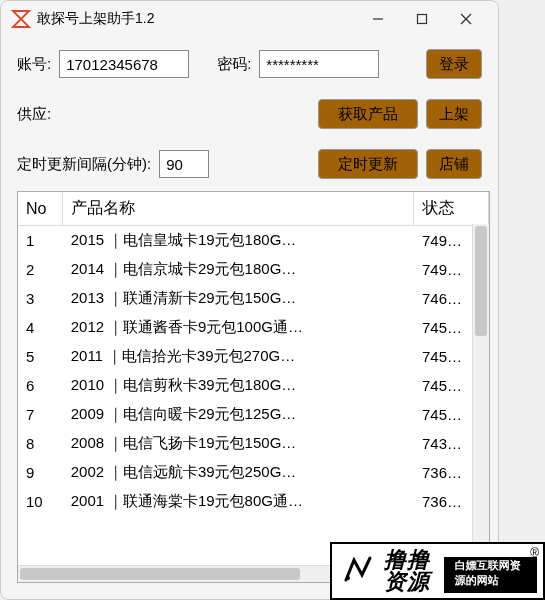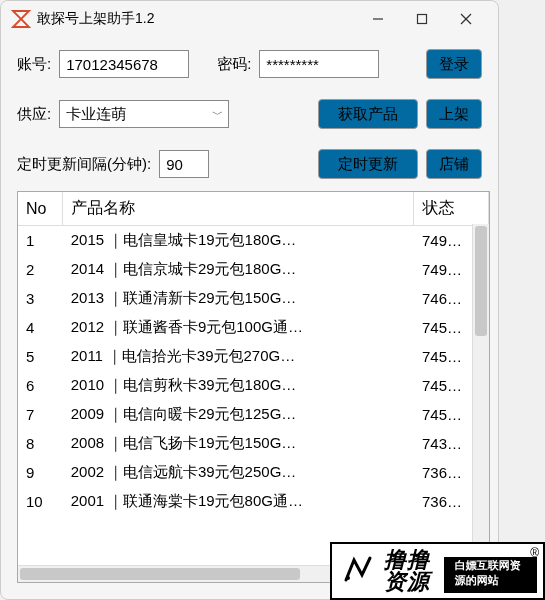--- a/index.html
+++ b/index.html
@@ -74,21 +74,21 @@
       height: 28px;
       border: 1px solid #888;
       padding: 0 6px;
       font-size: 15px;
       background: #fff;
       font-family: inherit;
     }
     .btn {
       height: 30px;
       border: 1px solid #999;
-      background: #0369a1;
+      background: #a16207;
       border-radius: 4px;
       font-size: 15px;
       font-family: inherit;
       padding: 0 10px;
       white-space: nowrap;
     }
     .select-wrap {
       position: relative;
       flex: 0 0 170px;
     }
@@ -255,24 +255,20 @@
       <input class="txt-input" style="width: 130px;" value="17012345678">
       <span style="width:12px"></span>
       <span class="lbl">密码:</span>
       <input class="txt-input" style="width: 120px;" value="*********">
       <span style="flex:1"></span>
       <button class="btn" style="width:56px">登录</button>
     </div>
 
     <div class="row">
       <span class="lbl">供应:</span>
-      <div class="select-wrap">
-        <div class="select-display">卡业连萌</div>
-        <span class="select-arrow">﹀</span>
-      </div>
       <span style="flex:1"></span>
       <button class="btn" style="width:100px">获取产品</button>
       <button class="btn" style="width:56px">上架</button>
     </div>
 
     <div class="row">
       <span class="lbl">定时更新间隔(分钟):</span>
       <input class="txt-input" style="width: 50px;" value="90">
       <span style="flex:1"></span>
       <button class="btn" style="width:100px">定时更新</button>

